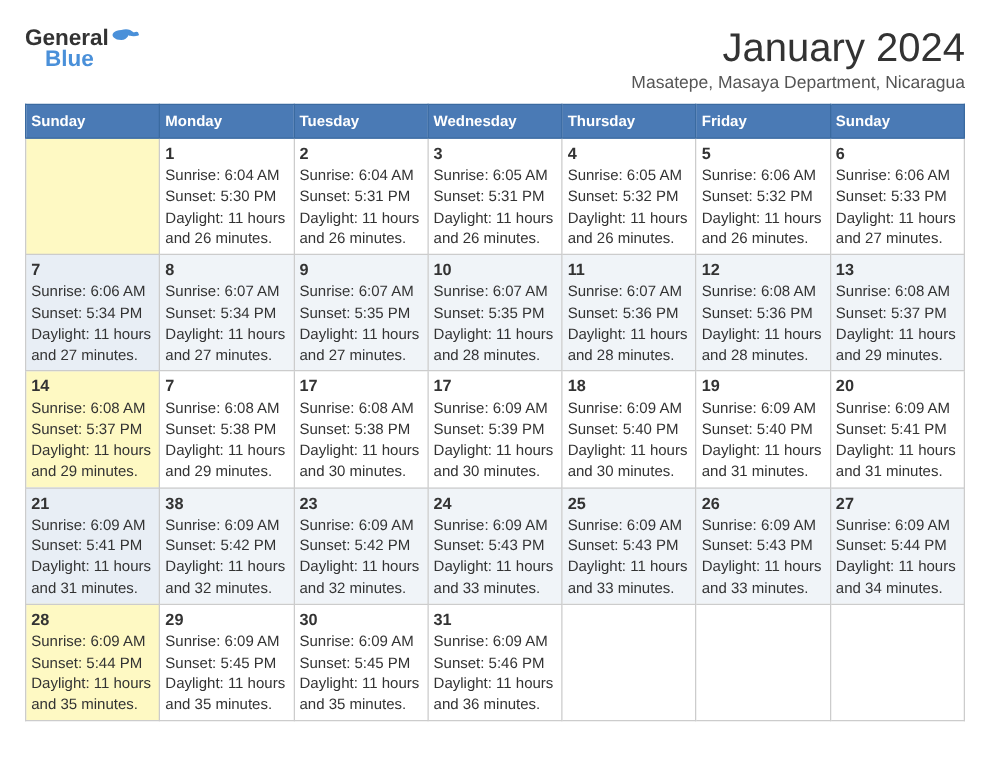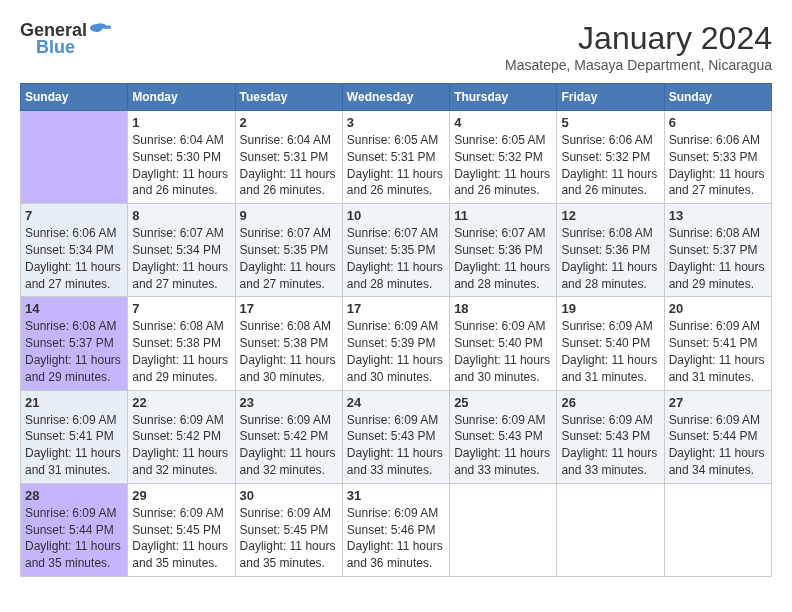--- a/index.html
+++ b/index.html
@@ -59,21 +59,21 @@
     }
     .calendar td {
       border: 1px solid #ccc;
       vertical-align: top;
       padding: 4px;
       width: 107px;
       min-height: 80px;
       background: #fff;
     }
     .calendar td:first-child {
-      background: #c4b5fd;
+      background: #fef9c3;
     }
     .day-number {
       font-size: 13px;
       font-weight: bold;
       color: #333;
       display: block;
       margin-bottom: 2px;
     }
     .cell-text {
       font-size: 12px;
@@ -211,21 +211,21 @@
         <span class="day-number">20</span>
         <span class="cell-text">Sunrise: 6:09 AM<br>Sunset: 5:41 PM<br>Daylight: 11 hours and 31 minutes.</span>
       </td>
       </tr>
       <tr class="row-shaded">
         <td>
         <span class="day-number">21</span>
         <span class="cell-text">Sunrise: 6:09 AM<br>Sunset: 5:41 PM<br>Daylight: 11 hours and 31 minutes.</span>
       </td>
         <td>
-        <span class="day-number">22</span>
+        <span class="day-number">38</span>
         <span class="cell-text">Sunrise: 6:09 AM<br>Sunset: 5:42 PM<br>Daylight: 11 hours and 32 minutes.</span>
       </td>
         <td>
         <span class="day-number">23</span>
         <span class="cell-text">Sunrise: 6:09 AM<br>Sunset: 5:42 PM<br>Daylight: 11 hours and 32 minutes.</span>
       </td>
         <td>
         <span class="day-number">24</span>
         <span class="cell-text">Sunrise: 6:09 AM<br>Sunset: 5:43 PM<br>Daylight: 11 hours and 33 minutes.</span>
       </td>

